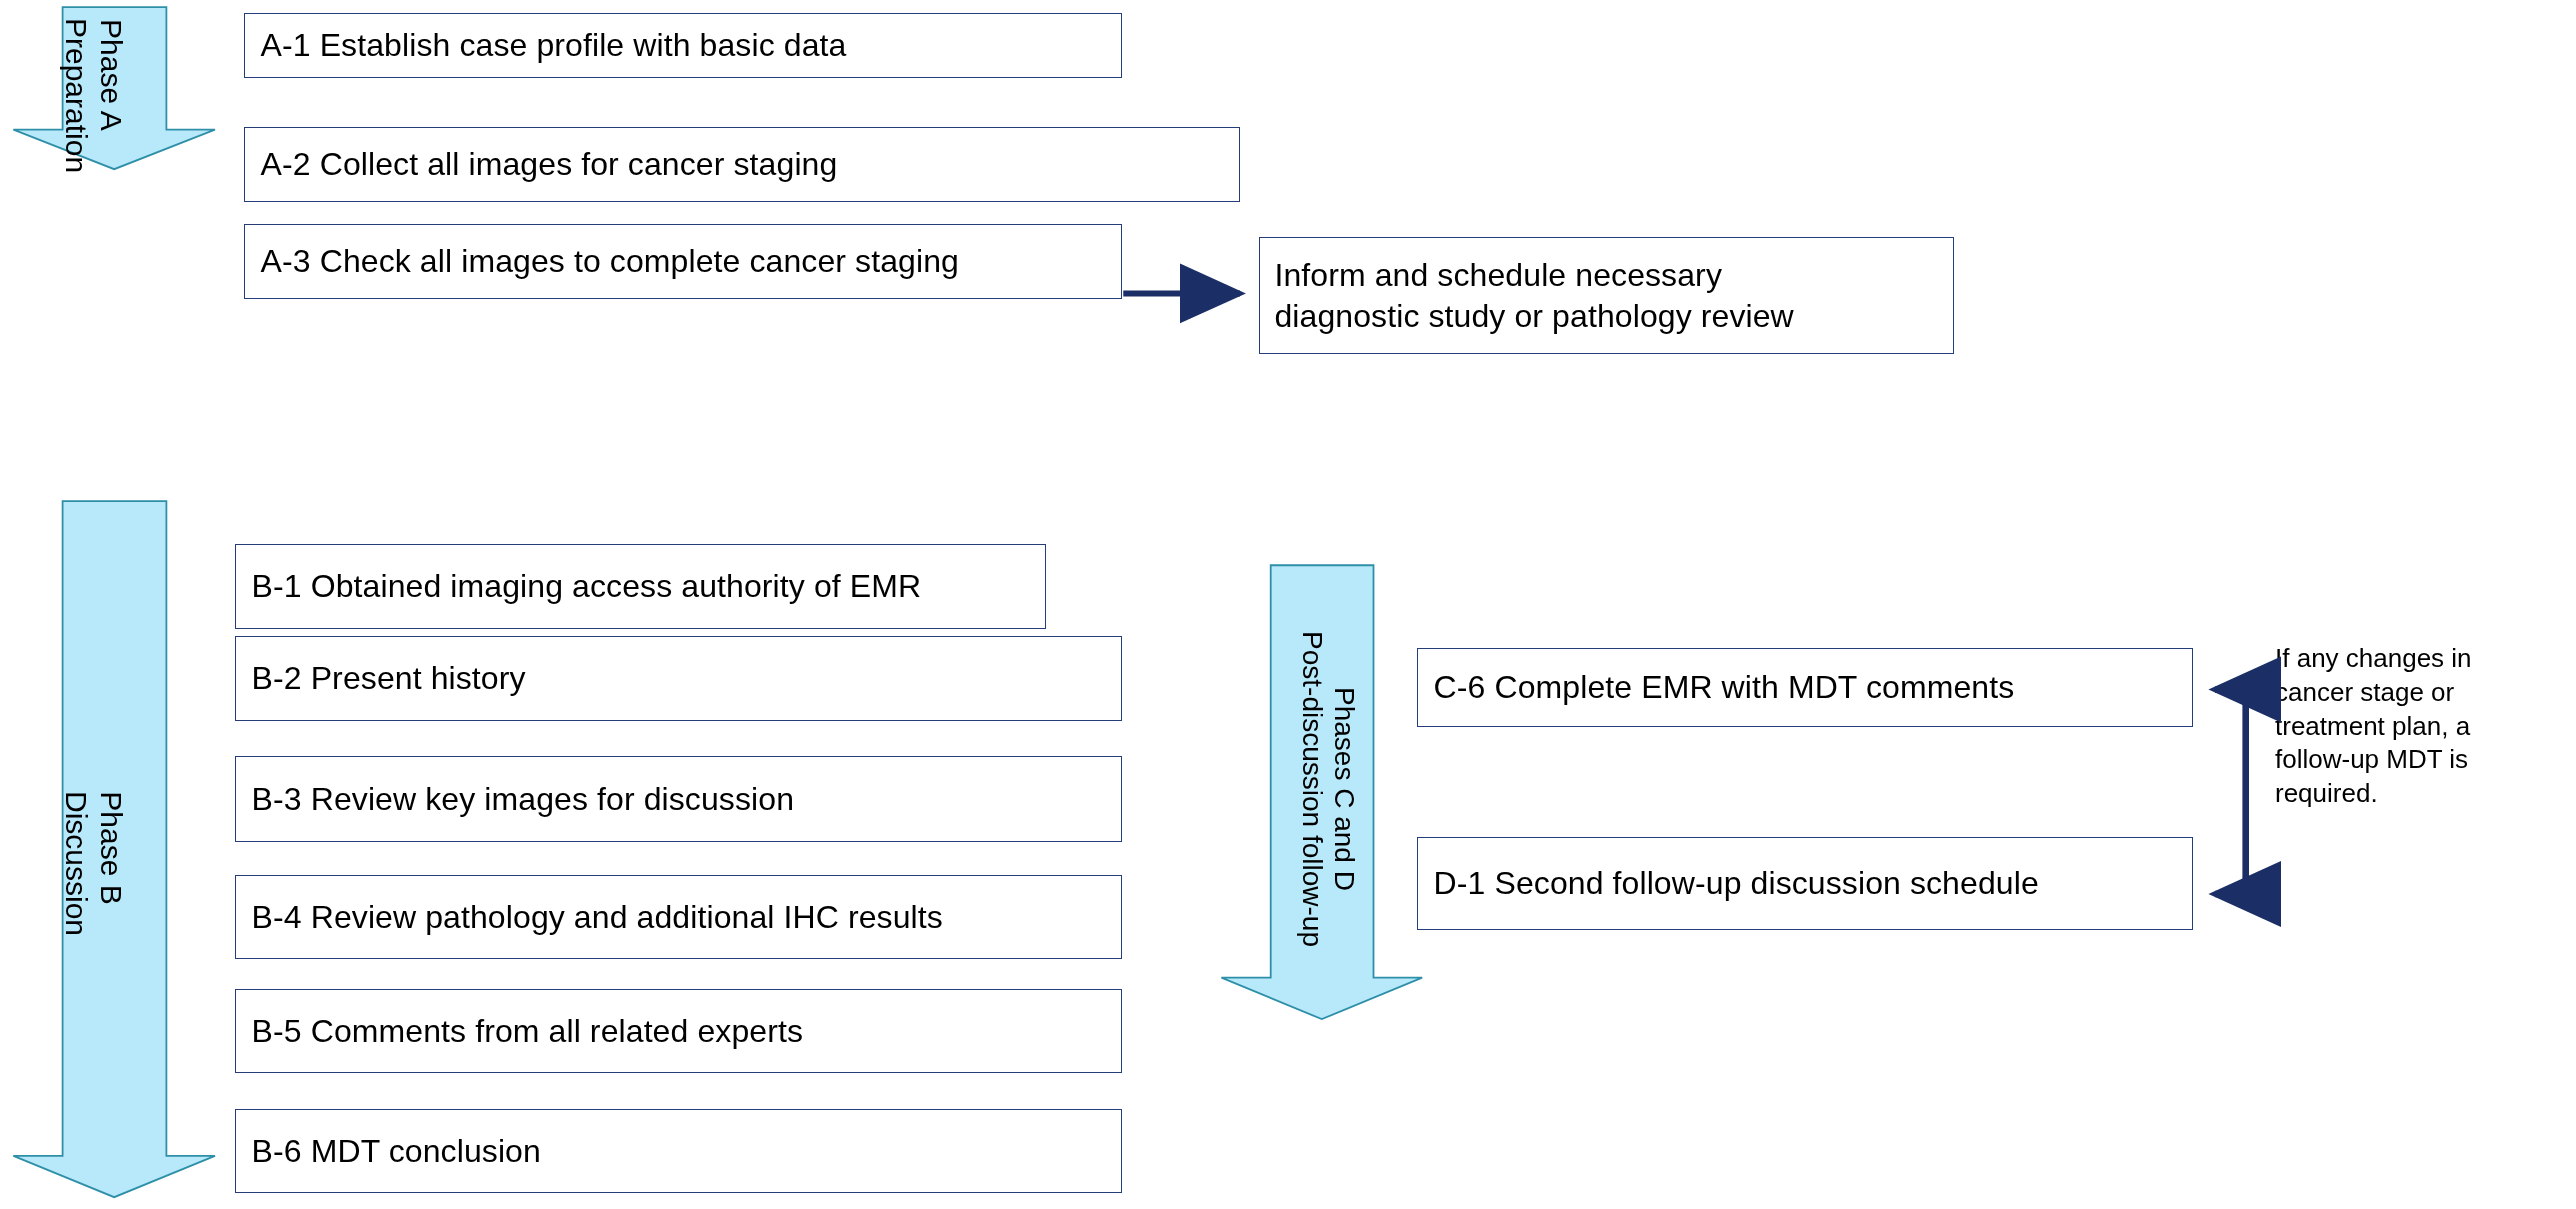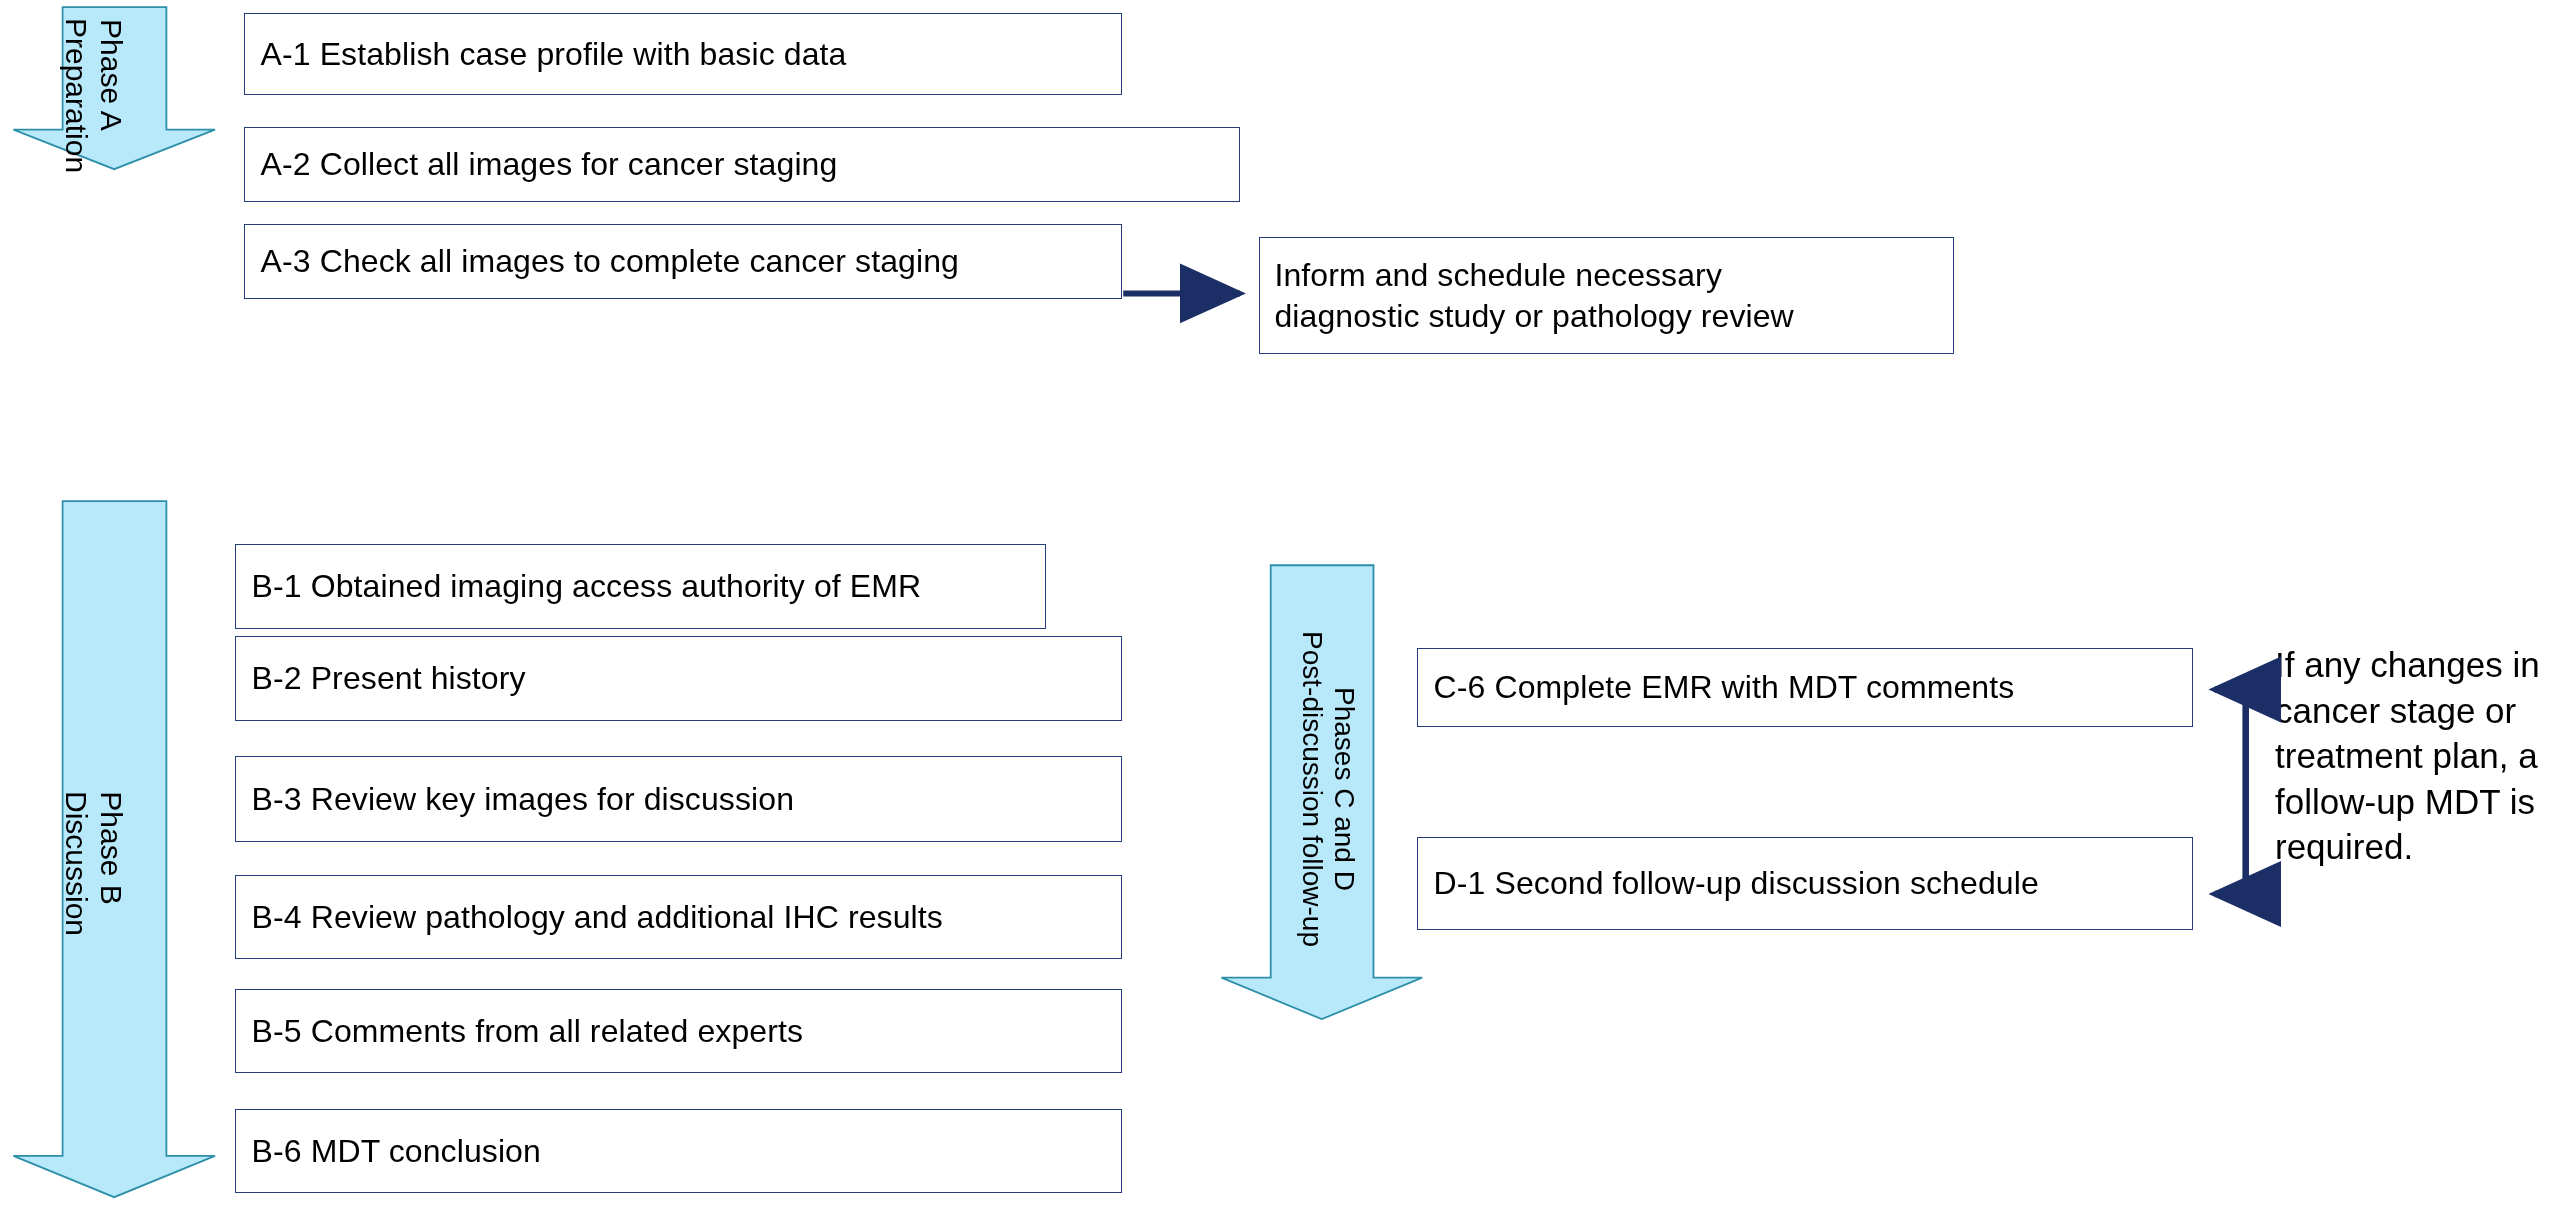--- a/index.html
+++ b/index.html
@@ -60,21 +60,21 @@
     left: 0;
     top: 0;
     width: 2576px;
     height: 1209px;
     pointer-events: none;
   }
 
   
   .note {
     position: absolute;
-    font-size: 35px;
+    font-size: 26px;
     line-height: 1.30;
     color: #000000;
     white-space: pre-line;
   }
 </style>
 </head>
 <body>
 
 <div id="canvas">
 
@@ -95,21 +95,21 @@
 Discussion</div>
 
   <div class="phase-arrow" style="left:1213px; top:564px; width:214px; height:457px;">
     <svg width="214" height="457" viewBox="0 0 356 760">
       <polygon points="96,2 267,2 267,688 348,688 181,757 14,688 96,688" fill="#B8E9FA" stroke="#2E8FA8" stroke-width="3"></polygon>
     </svg>
   </div>
   <div class="phase-label" style="left:1176px; top:768px; width:325px; height:42px; font-size:28px;">Phases C and D
 Post-discussion follow-up</div>
 
-  <div class="pbox" style="left:244px; top:13.2px; width:878px; height:82px;">
+  <div class="pbox" style="left:244px; top:13.2px; width:878px; height:65px;">
     <span class="ptext">A-1 Establish case profile with basic data</span>
   </div>
 
   <div class="pbox" style="left:244px; top:127px; width:996px; height:75px;">
     <span class="ptext">A-2 Collect all images for cancer staging</span>
   </div>
 
   <div class="pbox" style="left:244px; top:224px; width:878px; height:75px;">
     <span class="ptext">A-3 Check all images to complete cancer staging</span>
   </div>

